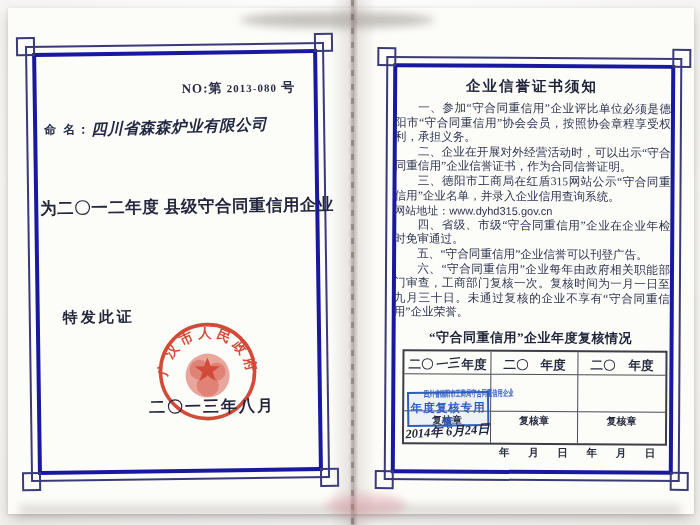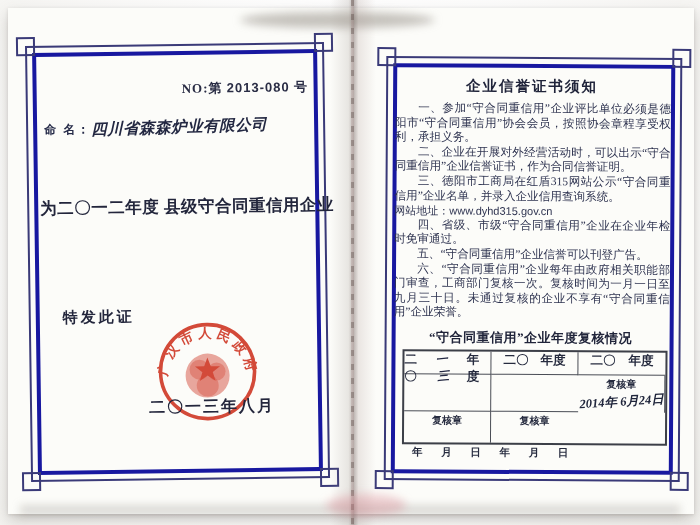--- a/index.html
+++ b/index.html
@@ -46,21 +46,21 @@
   .page-left  .c-bl { left:3px;  bottom:5px; }
   .page-left  .c-br { right:2px; bottom:5px; }
   .page-right .c-tl { left:10px;  top:6px; }
   .page-right .c-tr { right:6px;  top:6px; }
   .page-right .c-bl { left:10px;  bottom:14px; }
   .page-right .c-br { right:6px;  bottom:14px; }
 
   
   .no-line { position:absolute; top:54px; left:168px; font-size:13px; font-weight:bold;
              color:#2a2d45; letter-spacing:1px; }
-  .no-line .num { font-family:Liberation Sans, sans-serif; font-weight:bold; font-size:13px; }
+  .no-line .num { font-family:Liberation Serif, serif; font-weight:bold; font-size:11px; }
 
   .name-line { position:absolute; top:91px; left:30px; color:#252a48; white-space:nowrap; }
   .name-line .label { font-size:12px; font-weight:bold; letter-spacing:2px; }
   .hand { font-family:"Liberation Serif", serif; font-style:italic; font-weight:bold; color:#232842;
           display:inline-block; }
   .name-line .hand { font-size:15.5px; transform:rotate(-1deg); letter-spacing:0.5px; }
 
   .award-line { position:absolute; top:170px; left:25px; font-size:16.5px; font-weight:bold;
                 color:#23263c; letter-spacing:0.5px; white-space:nowrap; }
 
@@ -83,21 +83,21 @@
 
   .review-title { position:absolute; top:287px; left:0; width:100%; text-align:center;
                   font-size:13px; font-weight:bold; color:#20243a; letter-spacing:0.5px; }
 
   .review-table { position:absolute; left:37px; top:308px; width:265px; height:95px;
                   display:grid; grid-template-columns:1fr 1fr 1fr; grid-template-rows:23px 1fr 31px;
                   border:2px solid #3c3f48; color:#262b3f; }
   .cell { border-right:1px solid #4a4d56; border-bottom:1px solid #4a4d56; position:relative; }
   .cell.last-col { border-right:none; }
   .cell.last-row { border-bottom:none; }
-  .th { display:flex; align-items:flex-start; justify-content:center; gap:8px;
+  .th { display:flex; align-items:flex-end; justify-content:center; gap:2px;
         font-size:12.5px; font-weight:bold; }
   .th.spread { justify-content:space-between; padding:0 12px; }
   .th .hand-year { font-size:12px; transform:rotate(-6deg) translateY(-1px); }
   .tf { text-align:center; font-size:10px; font-weight:bold; padding-top:2px; }
   .tf .ymd { margin-top:18px; font-size:10.5px; letter-spacing:1px; word-spacing:14px; font-weight:bold; }
 
   .blue-stamp { position:absolute; left:3px; top:17px; width:82px; height:35px; z-index:2;
                 border:2px solid #2f5cc0; background:rgba(70,110,205,0.07);
                 color:#2f5cc0; text-align:center; transform:rotate(-1deg);
                 display:flex; flex-direction:column; justify-content:center; }
@@ -191,20 +191,26 @@
       </div>
       <div class="cell th spread">
         <span>二〇</span>
         <span>年度</span>
       </div>
       <div class="cell th spread last-col">
         <span>二〇</span>
         <span>年度</span>
       </div>
 
+      <div class="cell">
+        <div class="blue-stamp">
+          <div class="l1">四川省德阳市工商局守合同重信用企业</div>
+          <div class="l2">年度复核专用章</div>
+        </div>
+      </div>
       <div class="cell"></div>
       <div class="cell last-col"></div>
 
       <div class="cell tf last-row">
         <div>复核章</div>
         <div class="hand hand-date">2014年 6月24日</div>
       </div>
       <div class="cell tf last-row">
         <div>复核章</div>
         <div class="ymd">年 月 日</div>

